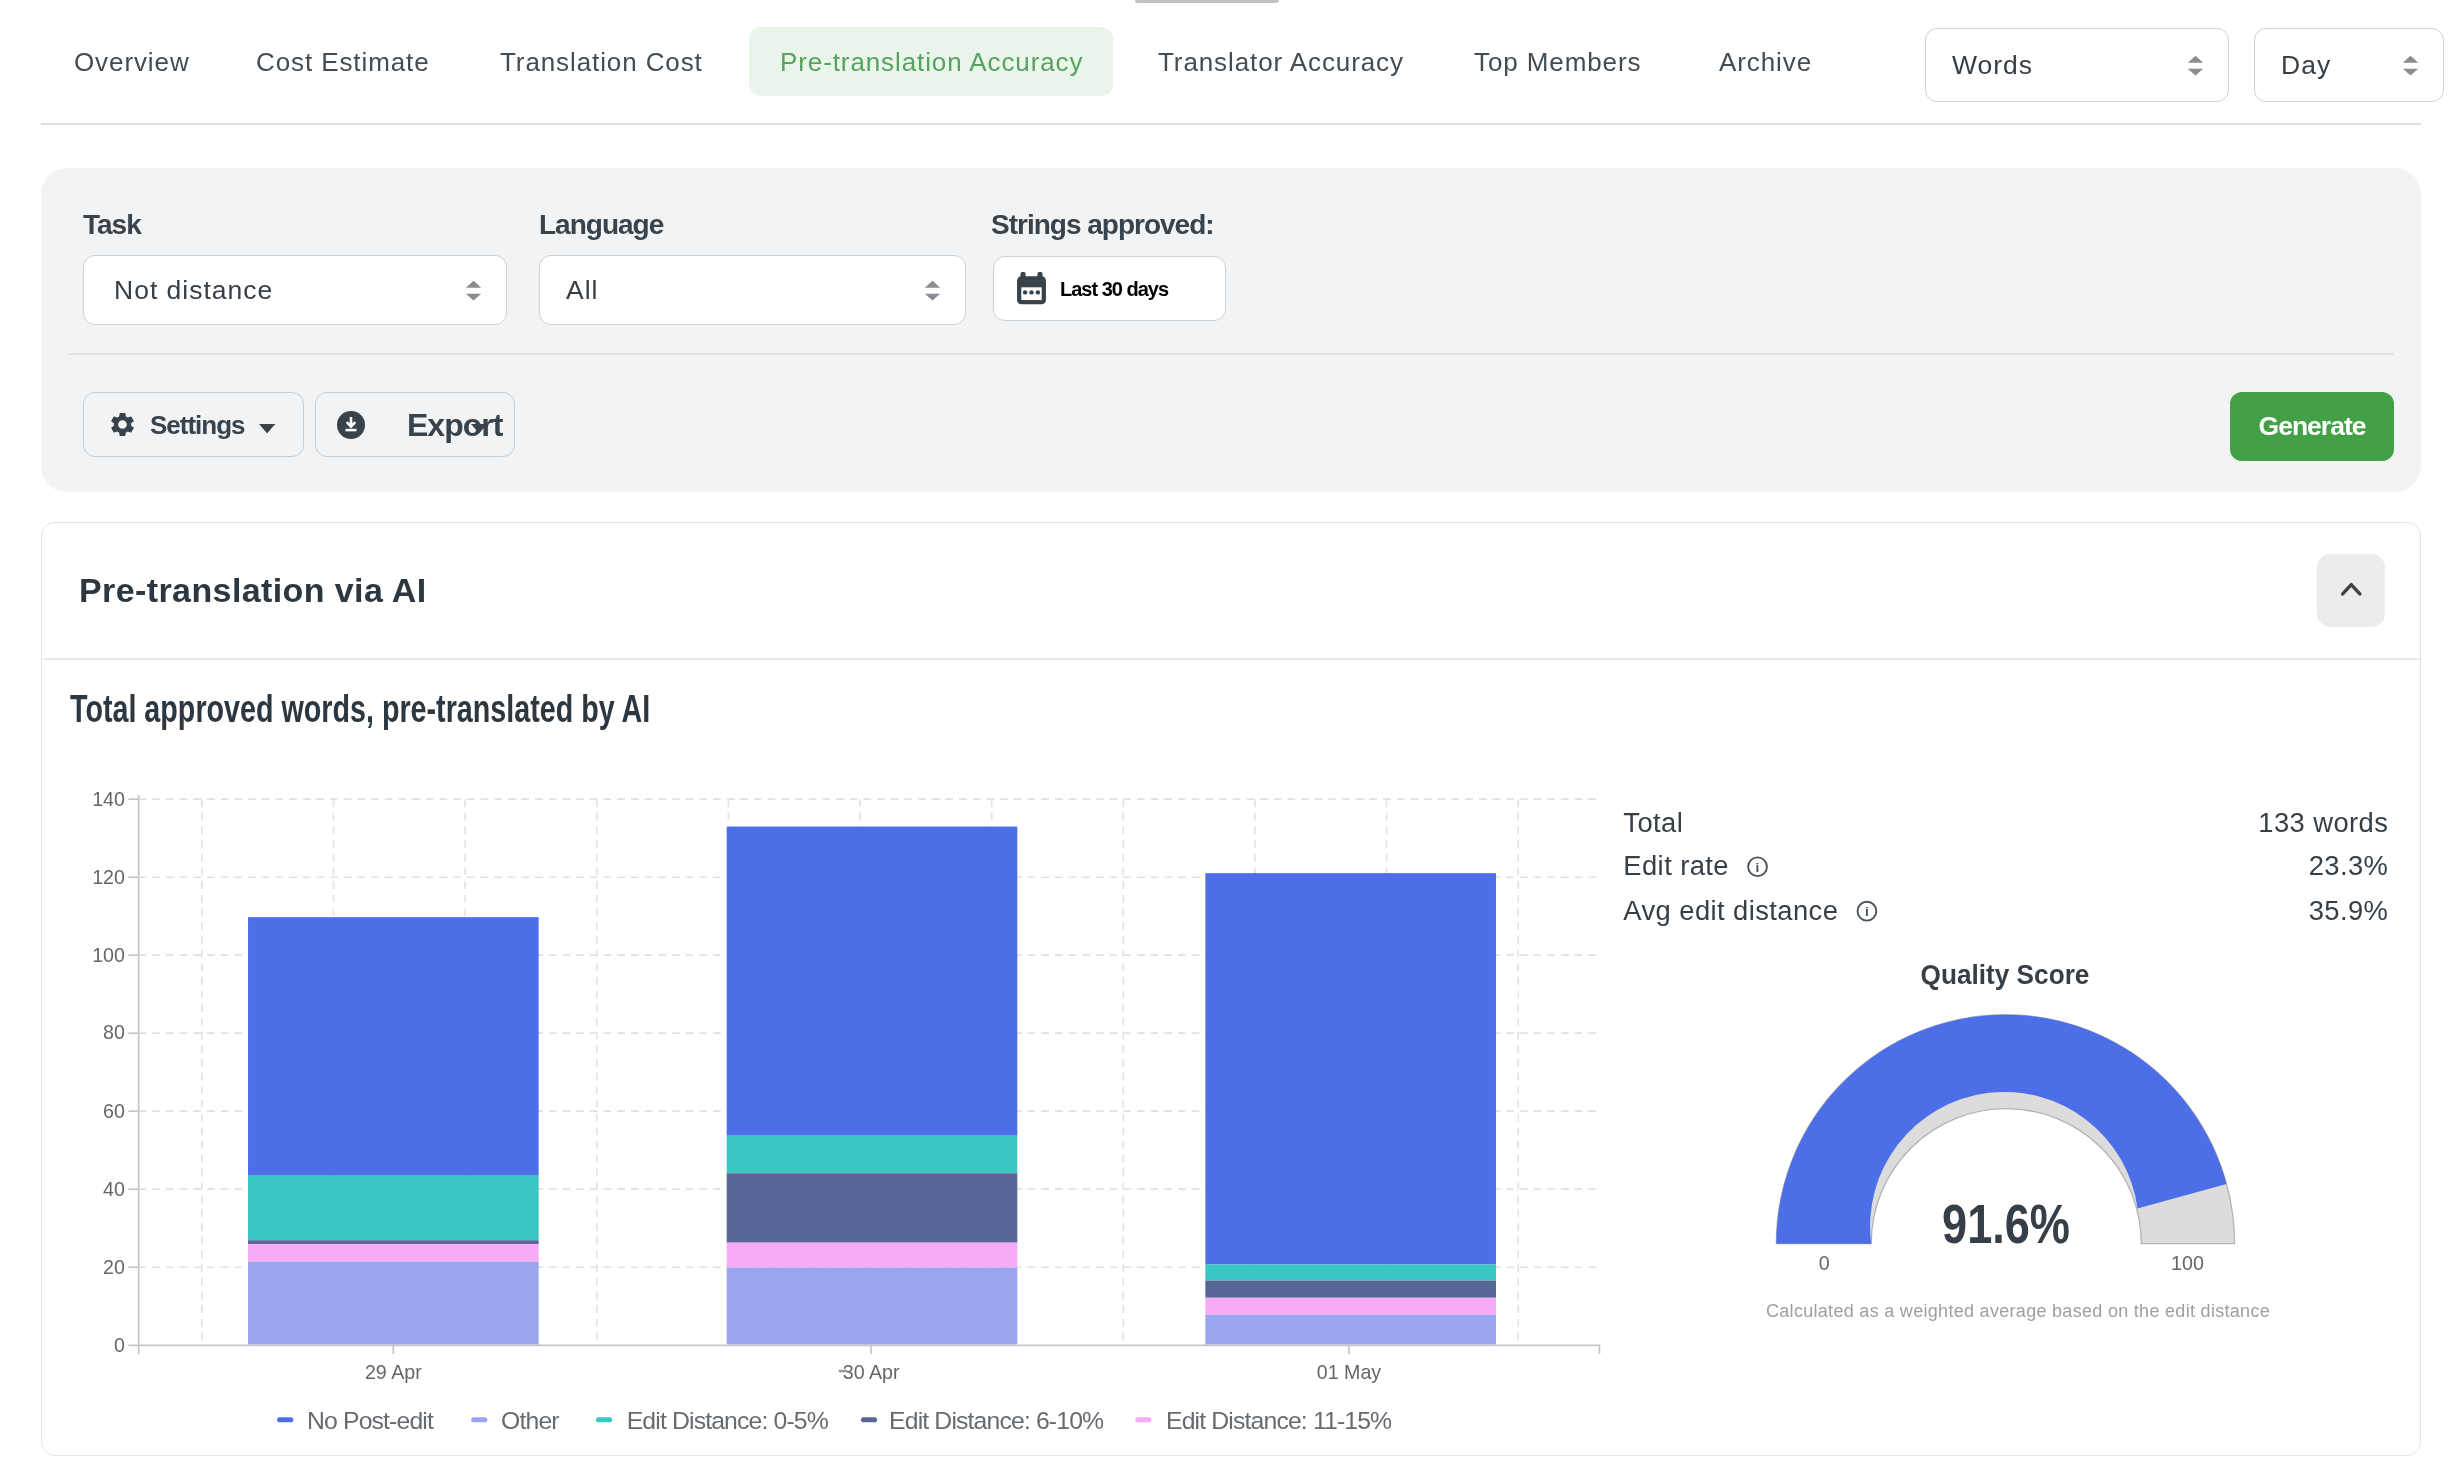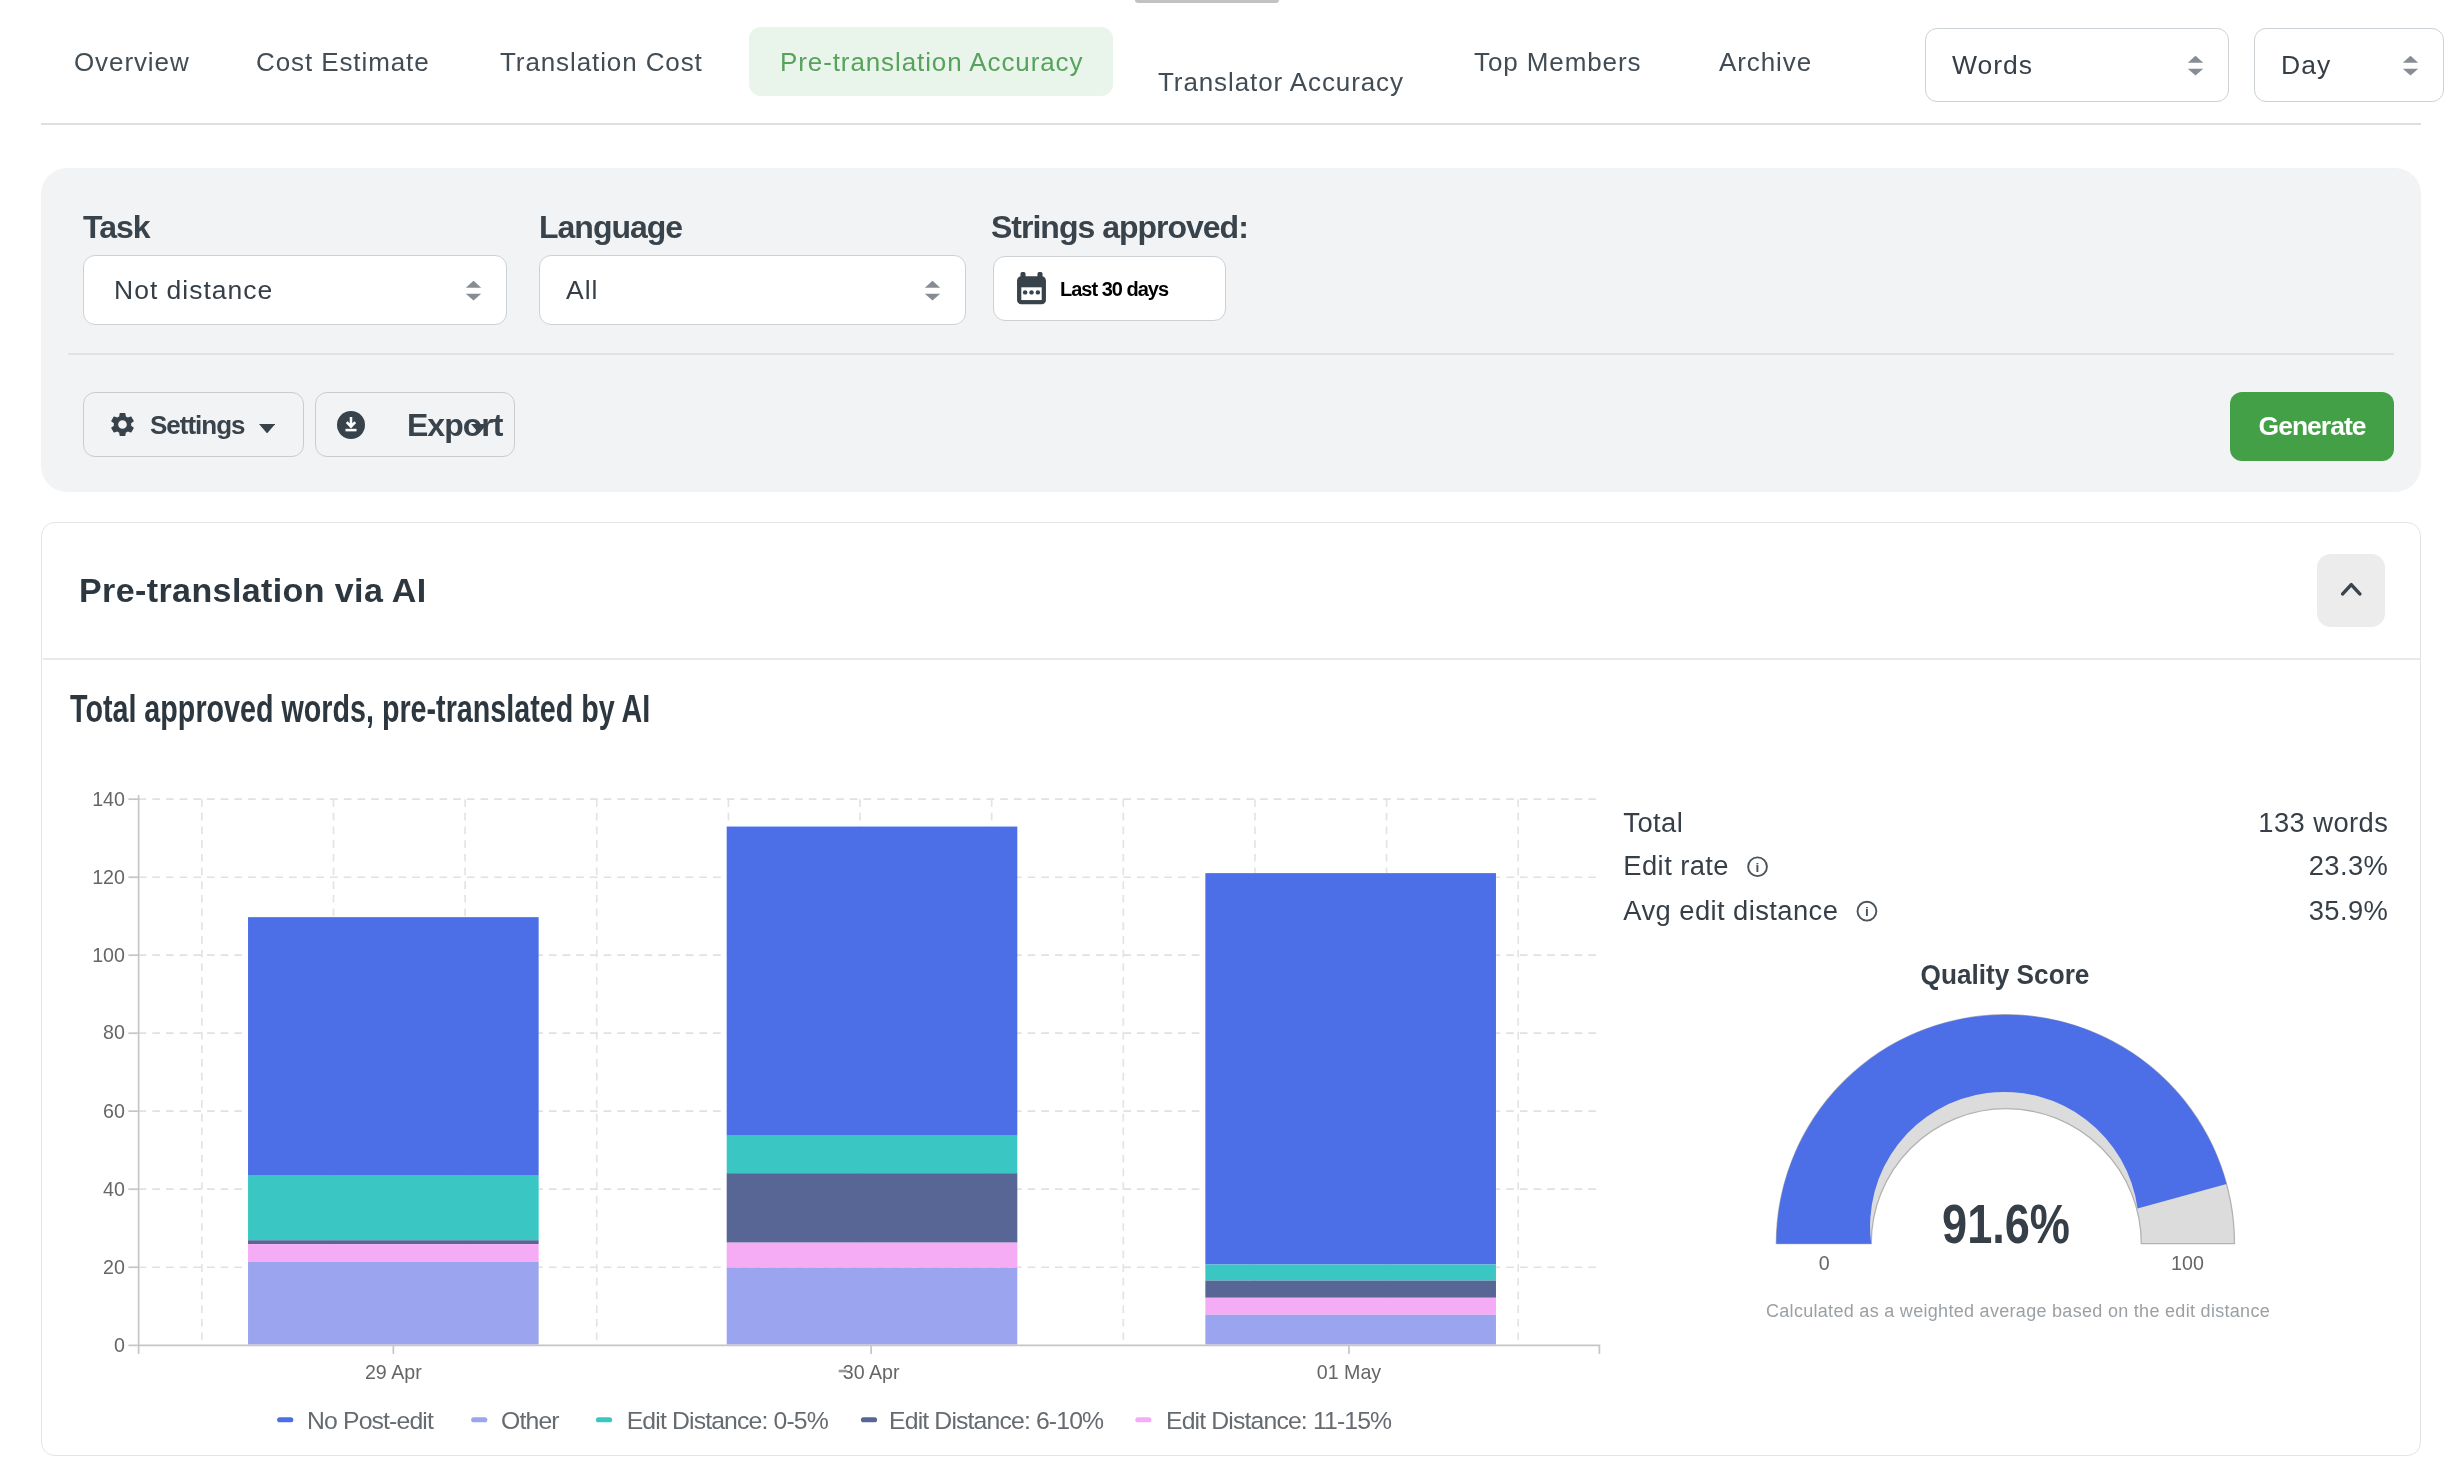--- a/index.html
+++ b/index.html
@@ -1,34 +1,34 @@
 <!DOCTYPE html>
 <html style="font-size:13.7px"><head>
 <meta charset="utf-8">
 <style>
   html,body{margin:0;padding:0;background:#fff;width:2462px;height:1483px;overflow:hidden;}
   *{box-sizing:border-box;font-family:"Liberation Sans",sans-serif;}
   .abs{position:absolute;}
   .navtxt{font-size:26px;letter-spacing:0.9px;color:#414c55;white-space:nowrap;transform:translateY(-50%);}
-  .lbl{font-size:32px;font-weight:bold;letter-spacing:-1px;color:#39434c;white-space:nowrap;}
+  .lbl{font-size:28px;font-weight:bold;letter-spacing:-1px;color:#39434c;white-space:nowrap;}
   .sel{background:#fff;border:1.7px solid #ccd1d5;border-radius:12px;}
   .seltxt{font-size:26.5px;letter-spacing:1px;color:#363f47;white-space:nowrap;transform:translateY(-50%);}
 </style>
 </head>
 <body>
 <div class="abs" style="left:0;top:0;width:2462px;height:1201px;">
 
   <div class="abs" style="left:1135px;top:0;width:144px;height:3px;background:#c0c2c4;border-radius:0 0 4.3px 4.3px;"></div>
 
   <div class="abs navtxt" style="left:74px;top:62px;">Overview</div>
   <div class="abs navtxt" style="left:256px;top:62px;">Cost Estimate</div>
   <div class="abs navtxt" style="left:500px;top:62px;">Translation Cost</div>
   <div class="abs" style="left:749px;top:27px;width:364px;height:69px;background:#e9f4ea;border-radius:12px;"></div>
   <div class="abs navtxt" style="left:780px;top:62px;color:#57a25c;">Pre-translation Accuracy</div>
-  <div class="abs navtxt" style="left:1158px;top:62px;margin-top:20px;">Translator Accuracy</div>
+  <div class="abs navtxt" style="left:1158px;top:62px;">Translator Accuracy</div>
   <div class="abs navtxt" style="left:1474px;top:62px;">Top Members</div>
   <div class="abs navtxt" style="left:1719px;top:62px;">Archive</div>
 
   <div class="abs sel" style="left:1925px;top:28px;width:304px;height:74px;"></div>
   <div class="abs seltxt" style="left:1952px;top:65px;">Words</div>
   <svg class="abs" style="left:2186px;top:55px;" width="19" height="21.4" viewBox="0 0 22 25">
       <path d="M2 9 L11 1 L20 9 Z" fill="#878d93"></path>
       <path d="M2 16 L11 24 L20 16 Z" fill="#878d93"></path>
     </svg>
 

